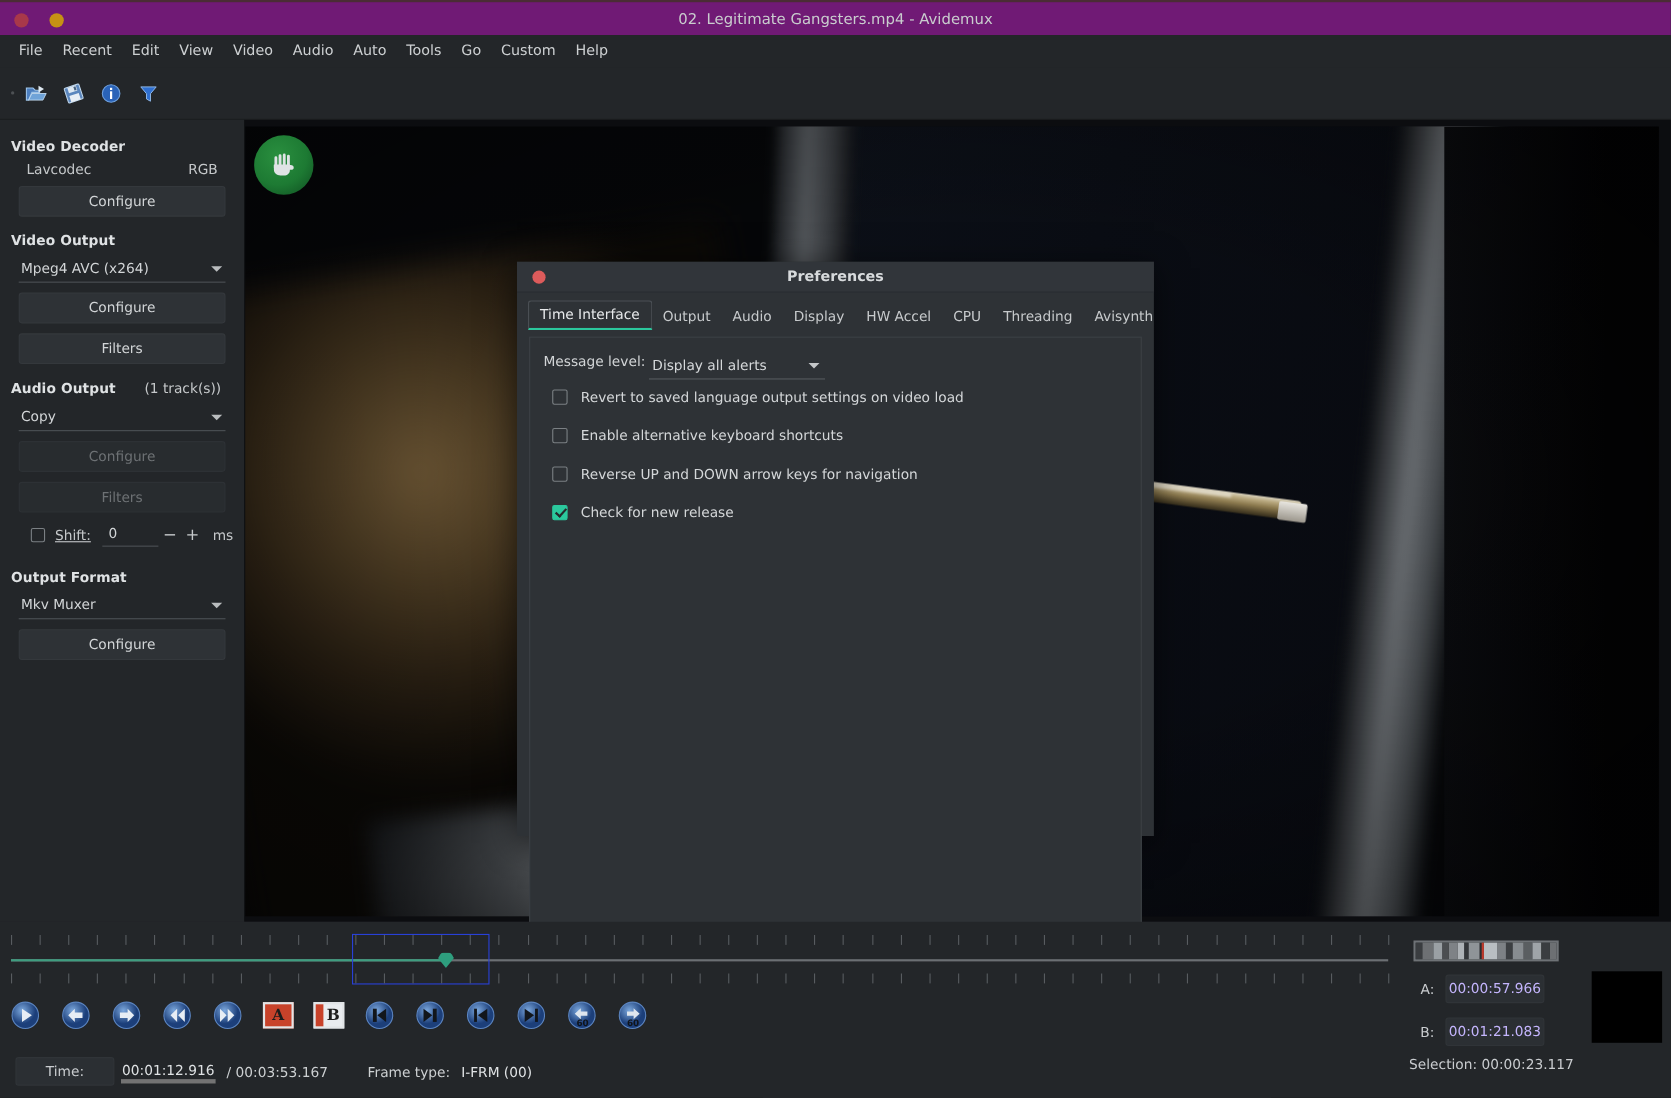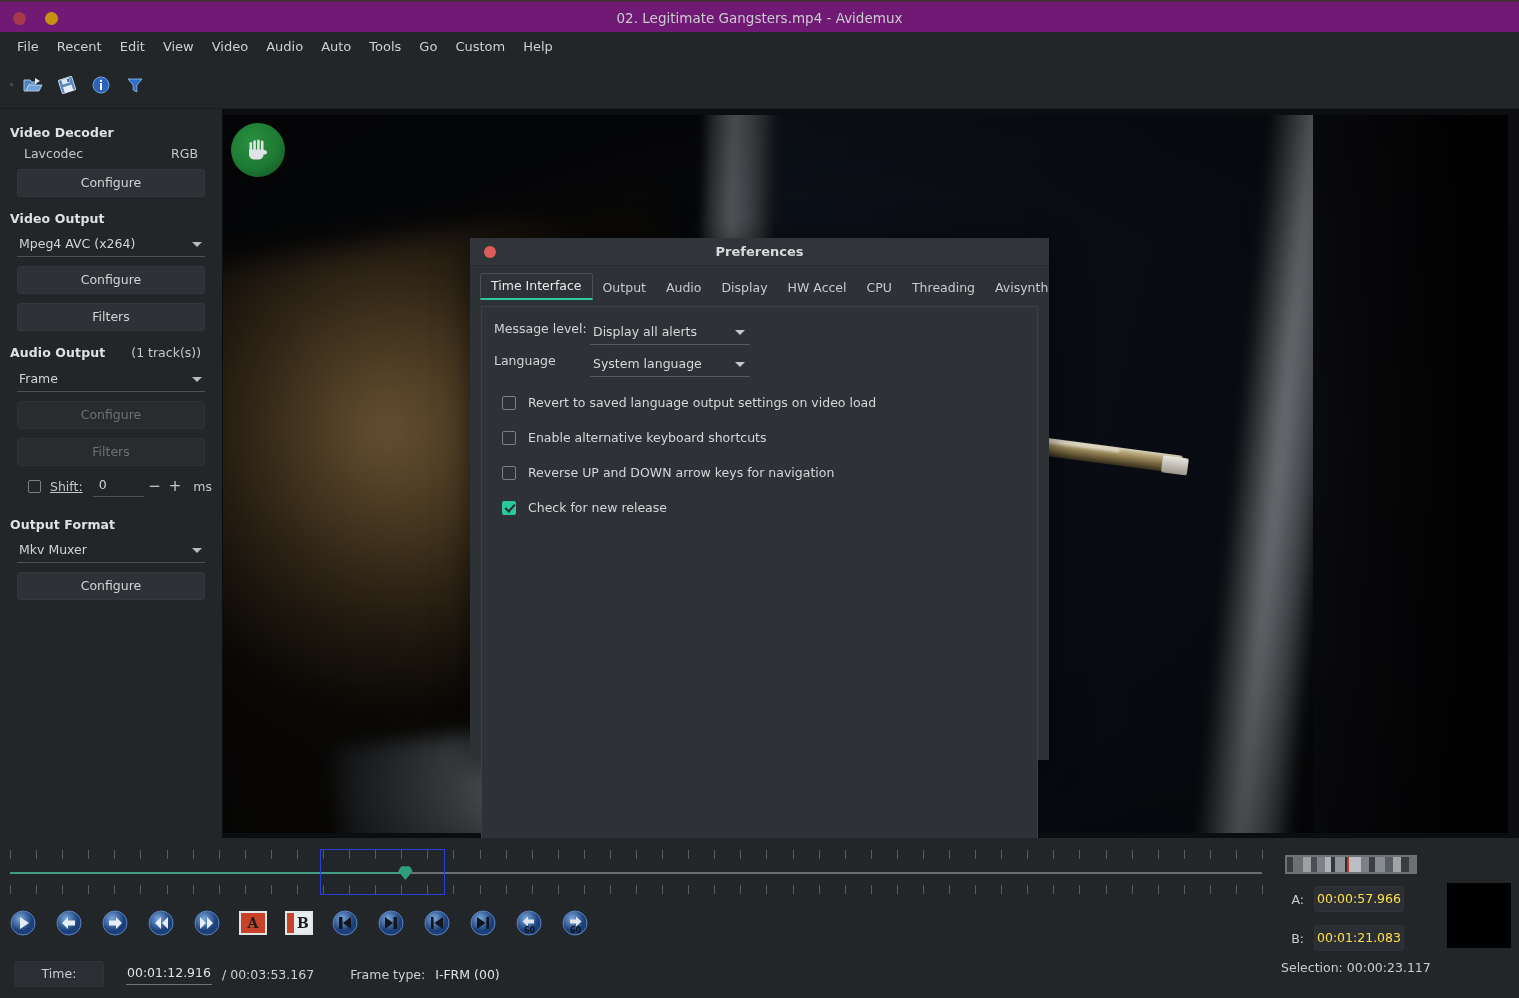--- a/index.html
+++ b/index.html
@@ -221,39 +221,39 @@
   }
   #sel-rect{ position:absolute; top:8px; height:46px; border:1px solid #2840d8; }
   #transport{ position:absolute; left:0; top:62px; width:1272px; height:46px; display:flex; align-items:center; }
   .tp{ width:46px; height:46px; display:flex; align-items:center; justify-content:center; cursor:default; }
   #statusbar{ position:absolute; left:0; top:112px; width:1272px; height:48px; display:flex; align-items:center; }
   .time-chip{
     margin-left:14px; width:90px; height:26px; background:#2b2f33; border:1px solid #303438; border-radius:3px;
     font-size:12.5px; color:#c9cccf; line-height:24px; text-align:center;
   }
   .time-field{
-    margin-left:22px; width:86px; border-bottom:1px solid #737373; text-align:center;
+    margin-left:6px; width:86px; border-bottom:4px solid #737373; text-align:center;
     font-size:12.5px; color:#dfe2e4; height:22px; line-height:20px;
   }
   .time-total{ margin-left:10px; font-size:12.5px; color:#cdd0d2; }
   .ft-lbl{ margin-left:36px; font-size:12.5px; color:#cdd0d2; }
   .ft-val{ margin-left:10px; font-size:12.5px; color:#dfe2e4; }
 
   #rightbottom{ position:absolute; left:1272px; top:0; width:247px; height:160px; }
   #navbar-strip{
     position:absolute; left:13px; top:17px; width:132px; height:19px;
     border:2px solid #6e7276; background:#2a2d30;
   }
   #navbar-strip .seg{ position:absolute; top:0; height:15px; }
   #navbar-strip .cursor{ position:absolute; top:0; width:2px; height:15px; background:#c0392b; }
   .ab-row{ position:absolute; display:flex; align-items:center; }
   .ab-lbl{ width:22px; text-align:right; font-size:12.5px; color:#c9cccf; }
   .ab-val{
     margin-left:10px; width:90px; height:26px; background:#2b2f33; border:1px solid #303438;
-    border-radius:3px; font-size:12.5px; color:#fde047; line-height:24px; text-align:center;
+    border-radius:3px; font-size:12.5px; color:#c4b5fd; line-height:24px; text-align:center;
   }
   #sel-text{ position:absolute; left:9px; top:122px; font-size:12.5px; color:#c9cccf; }
   #thumb{ position:absolute; left:175px; top:45px; width:64px; height:65px; background:#000; }
 </style>
 </head>
 <body>
 
 <div id="titlebar">
   <div class="tl-dot tl-close"></div>
   <div class="tl-dot tl-min"></div>
@@ -324,21 +324,21 @@
     <span class="arr"></span>
   </div>
   <div class="btn">Configure</div>
   <div class="btn">Filters</div>
 
   <div class="row mt" style="margin-top:14px;">
     <span class="grp-title" style="margin:0;">Audio Output</span>
     <span class="lbl-sm" style="margin-left:26px;">(1 track(s))</span>
   </div>
   <div class="combo" style="margin-top:7px;">
-    <span>Frame</span>
+    <span>Copy</span>
     <span class="arr"></span>
   </div>
   <div class="btn disabled">Configure</div>
   <div class="btn disabled">Filters</div>
 
   <div class="shiftrow">
     <span class="cbx"></span>
     <span class="lbl-sm" style="margin-left:9px;text-decoration:underline;">Shift:</span>
     <span class="shift-field">0</span>
     <span class="spin">−</span>
@@ -401,27 +401,20 @@
     <div class="tab">CPU</div>
     <div class="tab">Threading</div>
     <div class="tab">Avisynth</div>
   </div>
 
   <div id="tabpanel">
     <div class="f-row">
       <span class="f-lbl" style="width:96px;">Message level:</span>
       <span class="f-combo" style="width:160px;">
         <span>Display all alerts</span>
-        <span class="arr"></span>
-      </span>
-    </div>
-    <div class="f-row" style="margin-bottom:18px;">
-      <span class="f-lbl" style="width:96px;">Language</span>
-      <span class="f-combo" style="width:160px;">
-        <span>System language</span>
         <span class="arr"></span>
       </span>
     </div>
 
     <div class="chk-row">
       <span class="cbx"></span>
       <span class="chk-lbl">Revert to saved language output settings on video load</span>
     </div>
     <div class="chk-row">
       <span class="cbx"></span>

